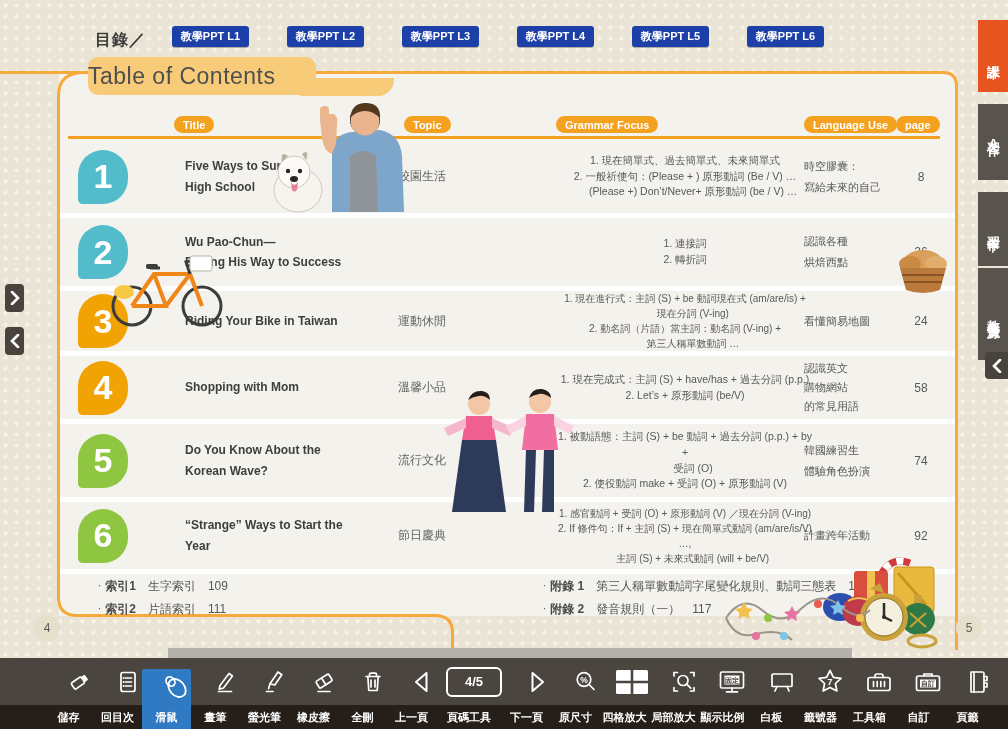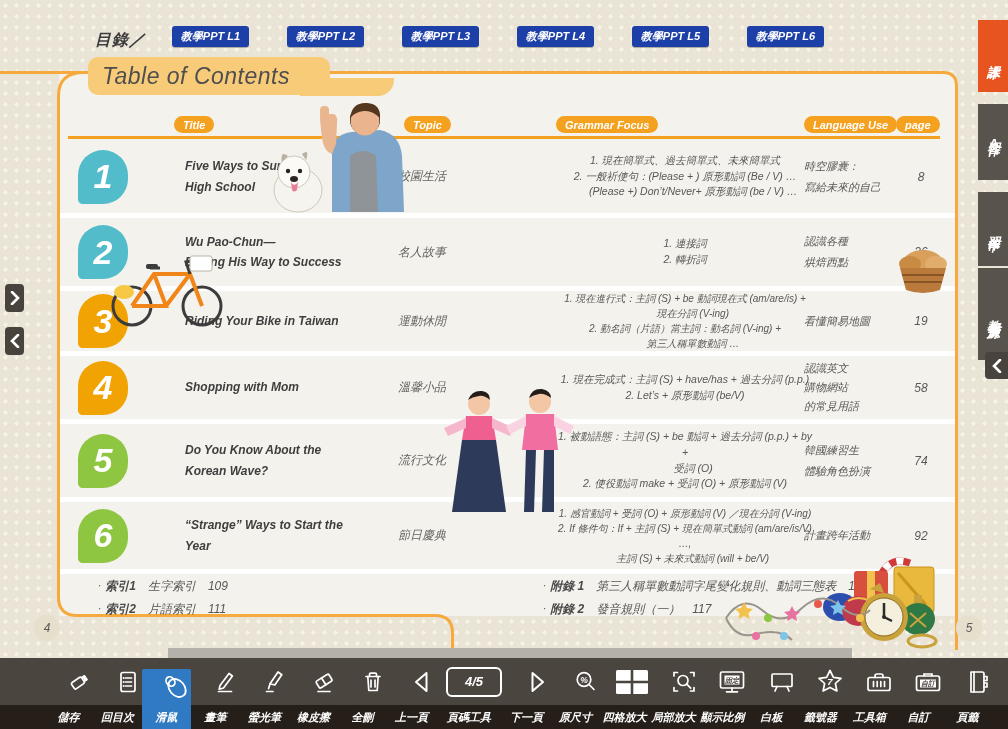--- a/index.html
+++ b/index.html
@@ -1,31 +1,31 @@
 <!DOCTYPE html>
 <html><head>
 <meta charset="utf-8">
 <style>
   html,body{margin:0;padding:0;}
   body{font-family:"Liberation Sans","DejaVu Sans",sans-serif;}
   .screen{position:relative;width:1008px;height:729px;overflow:hidden;
     background-color:#e9e4d6;
     background-image:radial-gradient(#f6f2e6 2.1px, rgba(0,0,0,0) 2.2px);
-    background-size:11px 11px;font-style:italic;}
+    background-size:11px 11px;}
   .page-bg{position:absolute;left:59px;top:73px;width:897px;height:543px;background:#f4f2ec;z-index:1;}
   .frame-svg{position:absolute;left:0;top:0;z-index:3;pointer-events:none;}
   .sep{position:absolute;left:60px;width:895px;height:5px;background:#ffffff;z-index:2;}
 
   
   .toc-label{position:absolute;left:95px;top:30px;font-size:16px;font-weight:bold;color:#3c3c3c;z-index:4;letter-spacing:1px;}
   .ppt-row{position:absolute;left:172px;top:26px;display:flex;gap:38px;z-index:4;align-items:flex-end;}
   .ppt-btn{width:77px;height:21px;background:#1c3fa8;color:#fff;font-size:11px;font-weight:bold;
     display:flex;align-items:center;justify-content:center;border-radius:3px;box-shadow:0 1px 0 rgba(0,0,0,.25);}
   .banner{position:absolute;left:88px;top:57px;width:228px;height:38px;background:#f8cb79;border-radius:10px;
-    z-index:5;display:flex;align-items:center;padding-left:14px;font-size:23px;color:#4e4e4e;letter-spacing:.5px;}
+    z-index:5;display:flex;align-items:center;font-size:23px;color:#4e4e4e;letter-spacing:.5px;}
   .banner-tail{position:absolute;left:300px;top:78px;width:94px;height:18px;background:#f8cb79;border-radius:0 0 16px 0;z-index:4;}
 
   
   .pill{position:absolute;top:116px;height:17px;background:#f5a120;color:#fff;font-size:11px;font-weight:bold;
     border-radius:9px;display:flex;align-items:center;padding:0 9px;z-index:4;}
   .hdr-line{position:absolute;left:68px;top:136px;width:872px;height:3px;background:#f5a120;z-index:2;}
 
   
   .row{position:absolute;left:60px;width:895px;z-index:4;}
   .cell{position:absolute;top:0;bottom:0;display:flex;flex-direction:column;justify-content:center;}
@@ -124,37 +124,36 @@
 2. 一般祈使句：(Please + ) 原形動詞 (Be / V) …
 　  (Please +) Don’t/Never+ 原形動詞 (be / V) …</div>
     <div class="cell c-lang">時空膠囊：
 寫給未來的自己</div>
     <div class="cell c-page">8</div>
   </div>
   <div class="row" style="top:218px;height:68px">
     <div class="badge" style="background: rgb(82, 188, 202);">2</div>
     <div class="cell c-title">Wu Pao-Chun—
 Baking His Way to Success</div>
-    <div class="cell c-topic">名人故事</div>
     <div class="cell c-grammar">1. 連接詞
 2. 轉折詞</div>
     <div class="cell c-lang">認識各種
 烘焙西點</div>
     <div class="cell c-page">26</div>
   </div>
   <div class="row" style="top:291px;height:60px">
     <div class="badge" style="background: rgb(240, 163, 2);">3</div>
     <div class="cell c-title">Riding Your Bike in Taiwan</div>
     <div class="cell c-topic">運動休閒</div>
     <div class="cell c-grammar" style="font-size:10px">1. 現在進行式：主詞 (S) + be 動詞現在式 (am/are/is) +
 　  現在分詞 (V-ing)
 2. 動名詞（片語）當主詞：動名詞 (V-ing) +
 　  第三人稱單數動詞 …</div>
     <div class="cell c-lang">看懂簡易地圖</div>
-    <div class="cell c-page">19</div>
+    <div class="cell c-page">24</div>
   </div>
   <div class="row" style="top:356px;height:63px">
     <div class="badge" style="background: rgb(240, 163, 2);">4</div>
     <div class="cell c-title">Shopping with Mom</div>
     <div class="cell c-topic">溫馨小品</div>
     <div class="cell c-grammar">1. 現在完成式：主詞 (S) + have/has + 過去分詞 (p.p.)
 2. Let’s + 原形動詞 (be/V)</div>
     <div class="cell c-lang" style="line-height:1.7">認識英文
 購物網站
 的常見用語</div>

